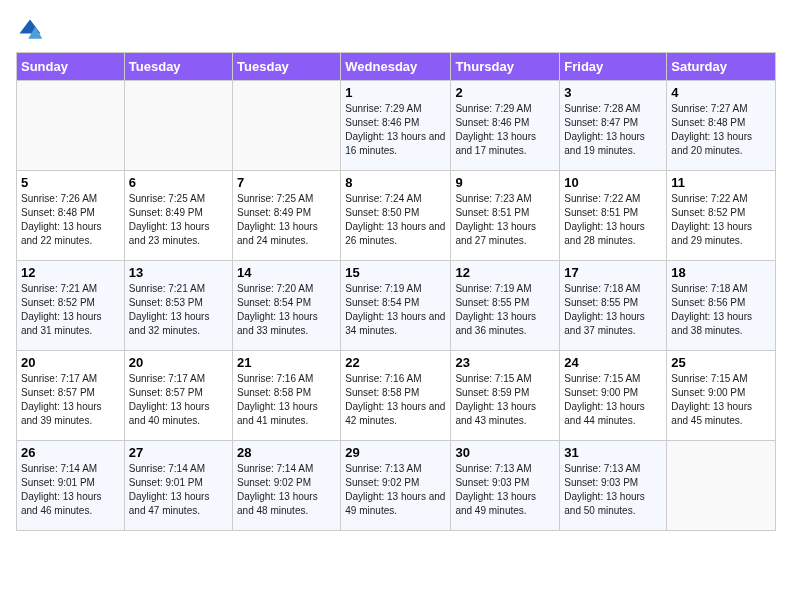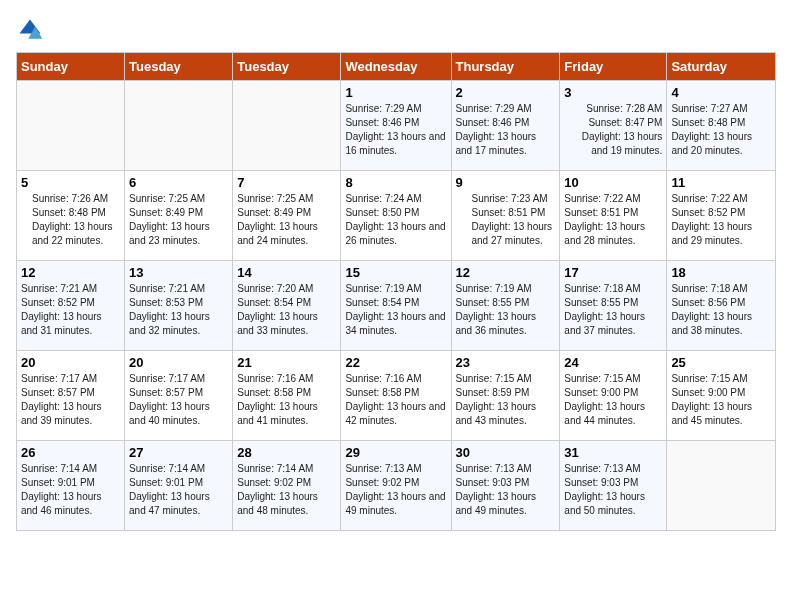--- a/index.html
+++ b/index.html
@@ -43,21 +43,21 @@
     .location {
       font-size: 15px;
       color: #444;
     }
     table {
       width: 100%;
       border-collapse: collapse;
       font-size: 11px;
     }
     thead tr th {
-      background-color: #c2410c;
+      background-color: #8b5cf6;
       color: #fff;
       padding: 6px 4px;
       text-align: left;
       font-size: 13px;
       font-weight: bold;
       border: 1px solid #ccc;
     }
     tbody tr td {
       border: 1px solid #ccc;
       vertical-align: top;
@@ -129,35 +129,35 @@
 Daylight: 13 hours and 16 minutes.</div>
         </td>
         <td>
           <span class="day-num">2</span>
           <div class="day-info" style="white-space: pre-line;">Sunrise: 7:29 AM
 Sunset: 8:46 PM
 Daylight: 13 hours and 17 minutes.</div>
         </td>
         <td>
           <span class="day-num">3</span>
-          <div class="day-info" style="white-space: pre-line; text-align: right;">Sunrise: 7:28 AM
+          <div class="day-info" style="white-space: pre-line;">Sunrise: 7:28 AM
 Sunset: 8:47 PM
 Daylight: 13 hours and 19 minutes.</div>
         </td>
         <td>
           <span class="day-num">4</span>
           <div class="day-info" style="white-space: pre-line;">Sunrise: 7:27 AM
 Sunset: 8:48 PM
 Daylight: 13 hours and 20 minutes.</div>
         </td>
       </tr>
       <tr>
         <td>
           <span class="day-num">5</span>
-          <div class="day-info" style="white-space: pre-line; margin-left: 11px;">Sunrise: 7:26 AM
+          <div class="day-info" style="white-space: pre-line;">Sunrise: 7:26 AM
 Sunset: 8:48 PM
 Daylight: 13 hours and 22 minutes.</div>
         </td>
         <td>
           <span class="day-num">6</span>
           <div class="day-info" style="white-space: pre-line;">Sunrise: 7:25 AM
 Sunset: 8:49 PM
 Daylight: 13 hours and 23 minutes.</div>
         </td>
         <td>
@@ -167,21 +167,21 @@
 Daylight: 13 hours and 24 minutes.</div>
         </td>
         <td>
           <span class="day-num">8</span>
           <div class="day-info" style="white-space: pre-line;">Sunrise: 7:24 AM
 Sunset: 8:50 PM
 Daylight: 13 hours and 26 minutes.</div>
         </td>
         <td>
           <span class="day-num">9</span>
-          <div class="day-info" style="white-space: pre-line; margin-left: 16px;">Sunrise: 7:23 AM
+          <div class="day-info" style="white-space: pre-line;">Sunrise: 7:23 AM
 Sunset: 8:51 PM
 Daylight: 13 hours and 27 minutes.</div>
         </td>
         <td>
           <span class="day-num">10</span>
           <div class="day-info" style="white-space: pre-line;">Sunrise: 7:22 AM
 Sunset: 8:51 PM
 Daylight: 13 hours and 28 minutes.</div>
         </td>
         <td>

